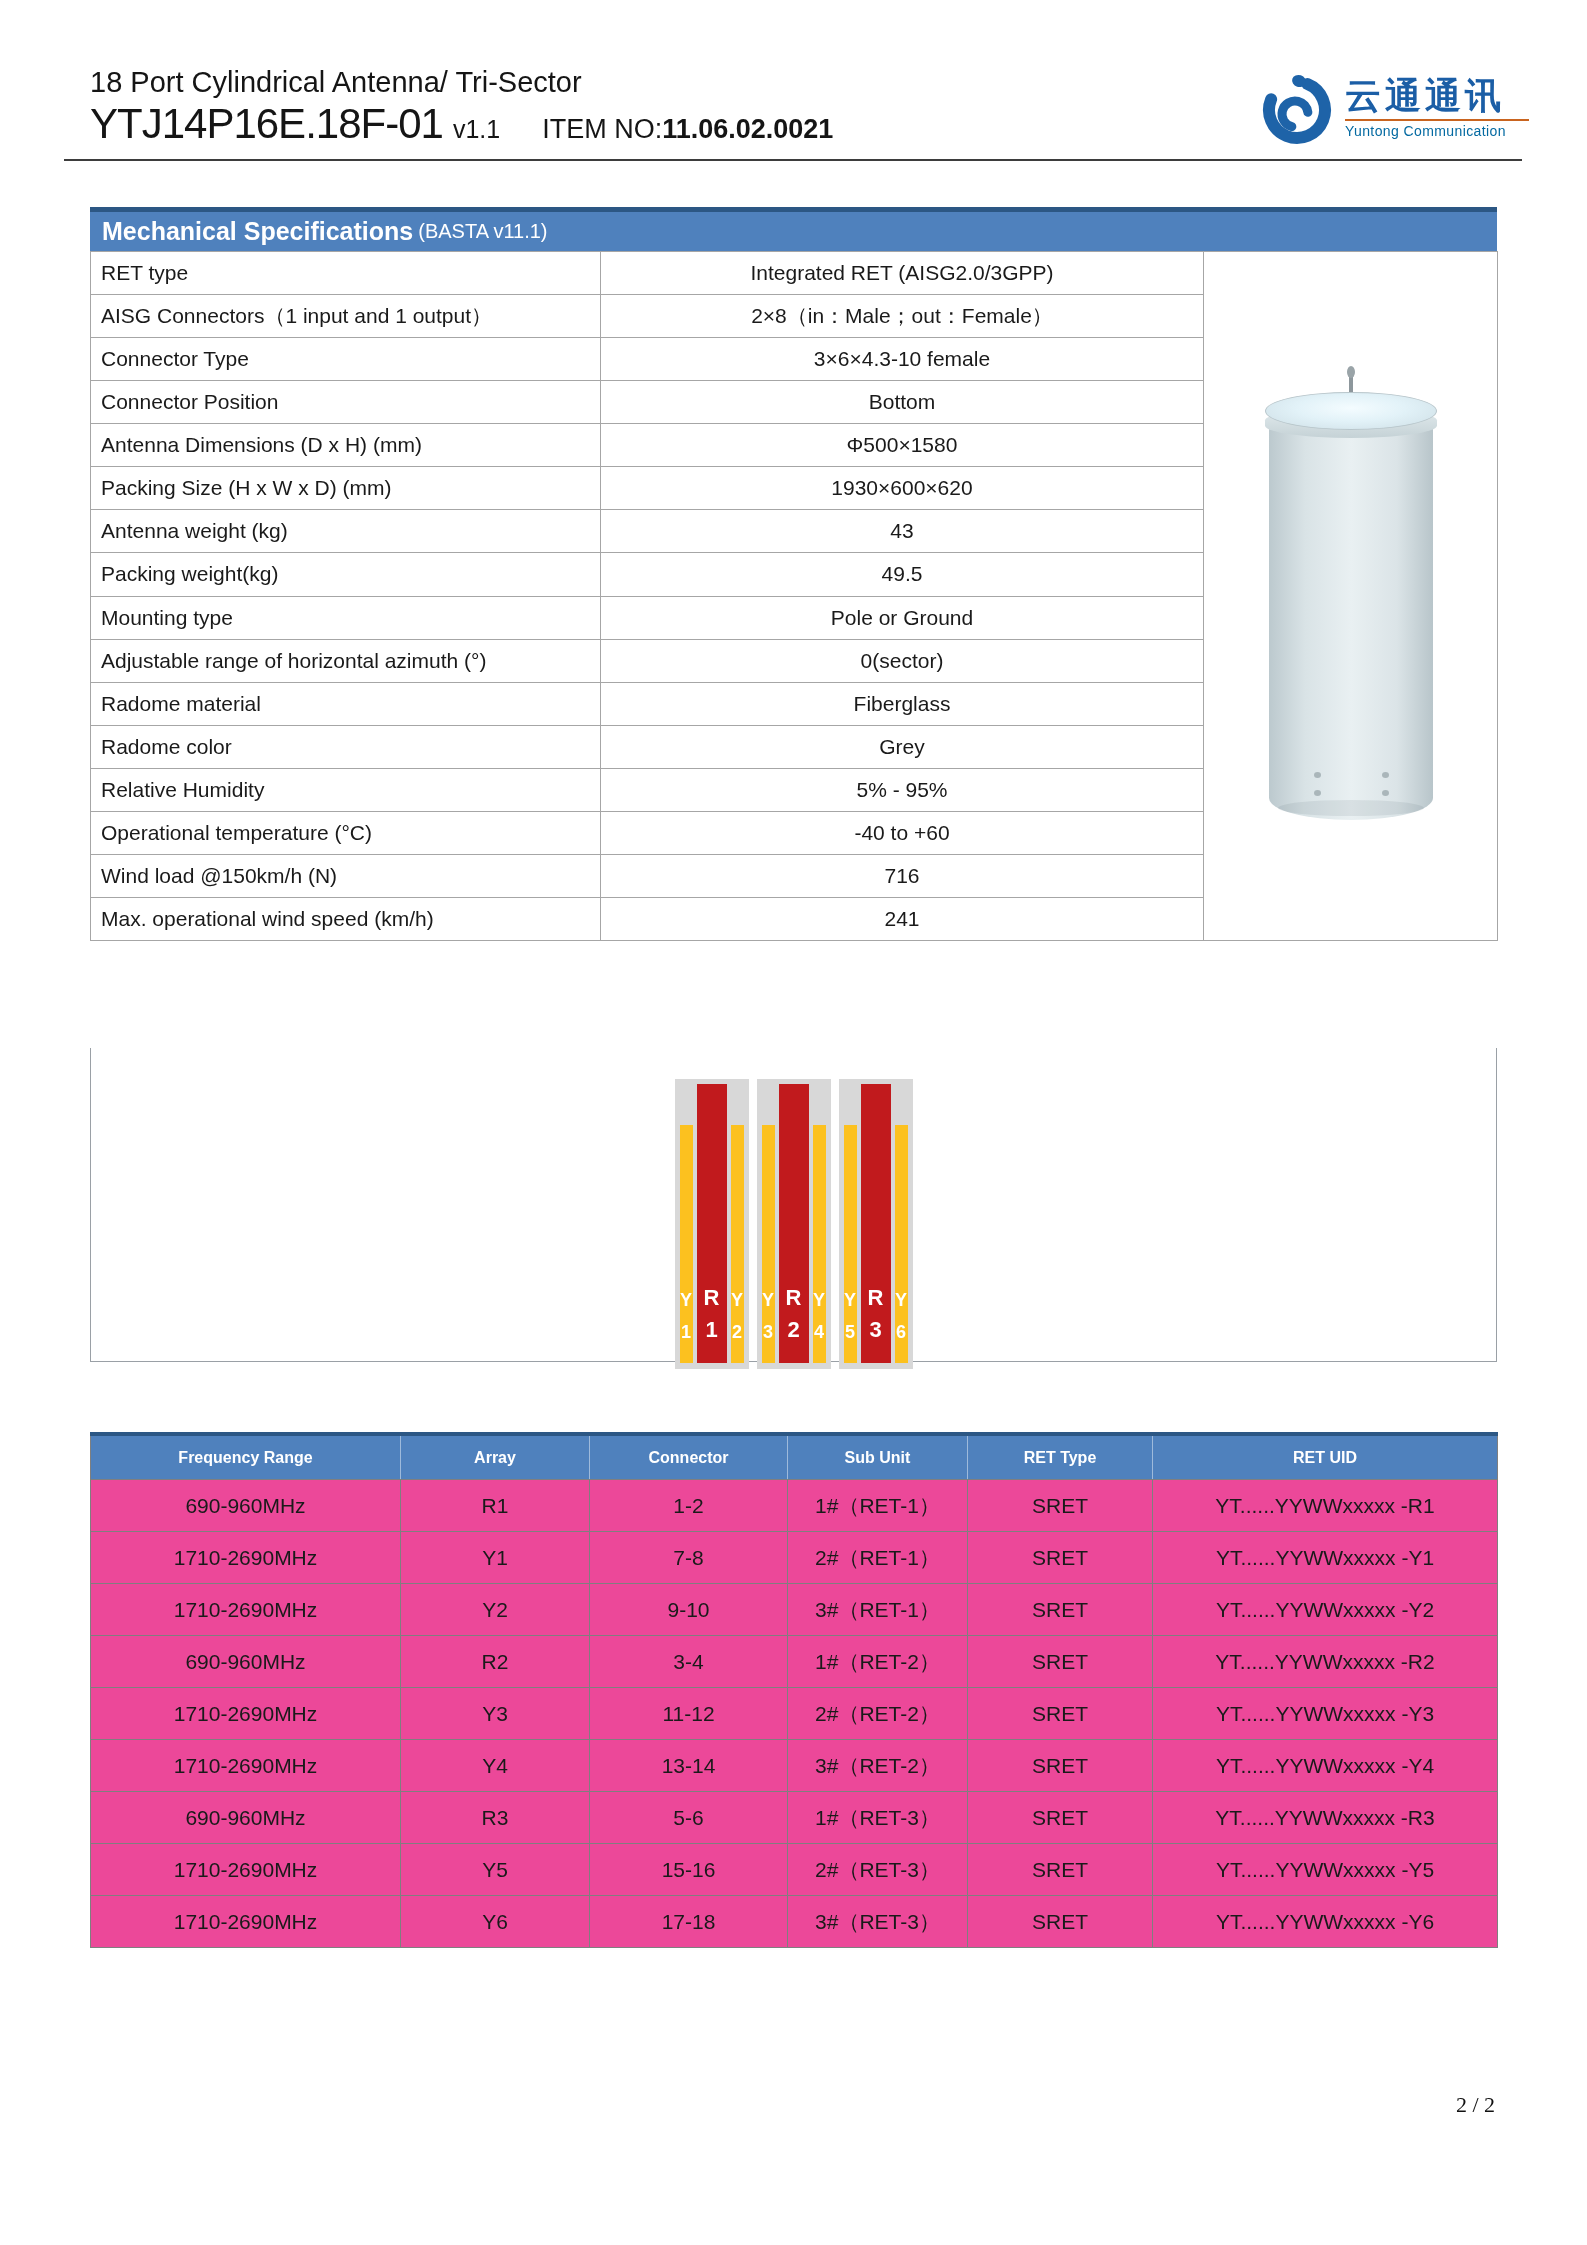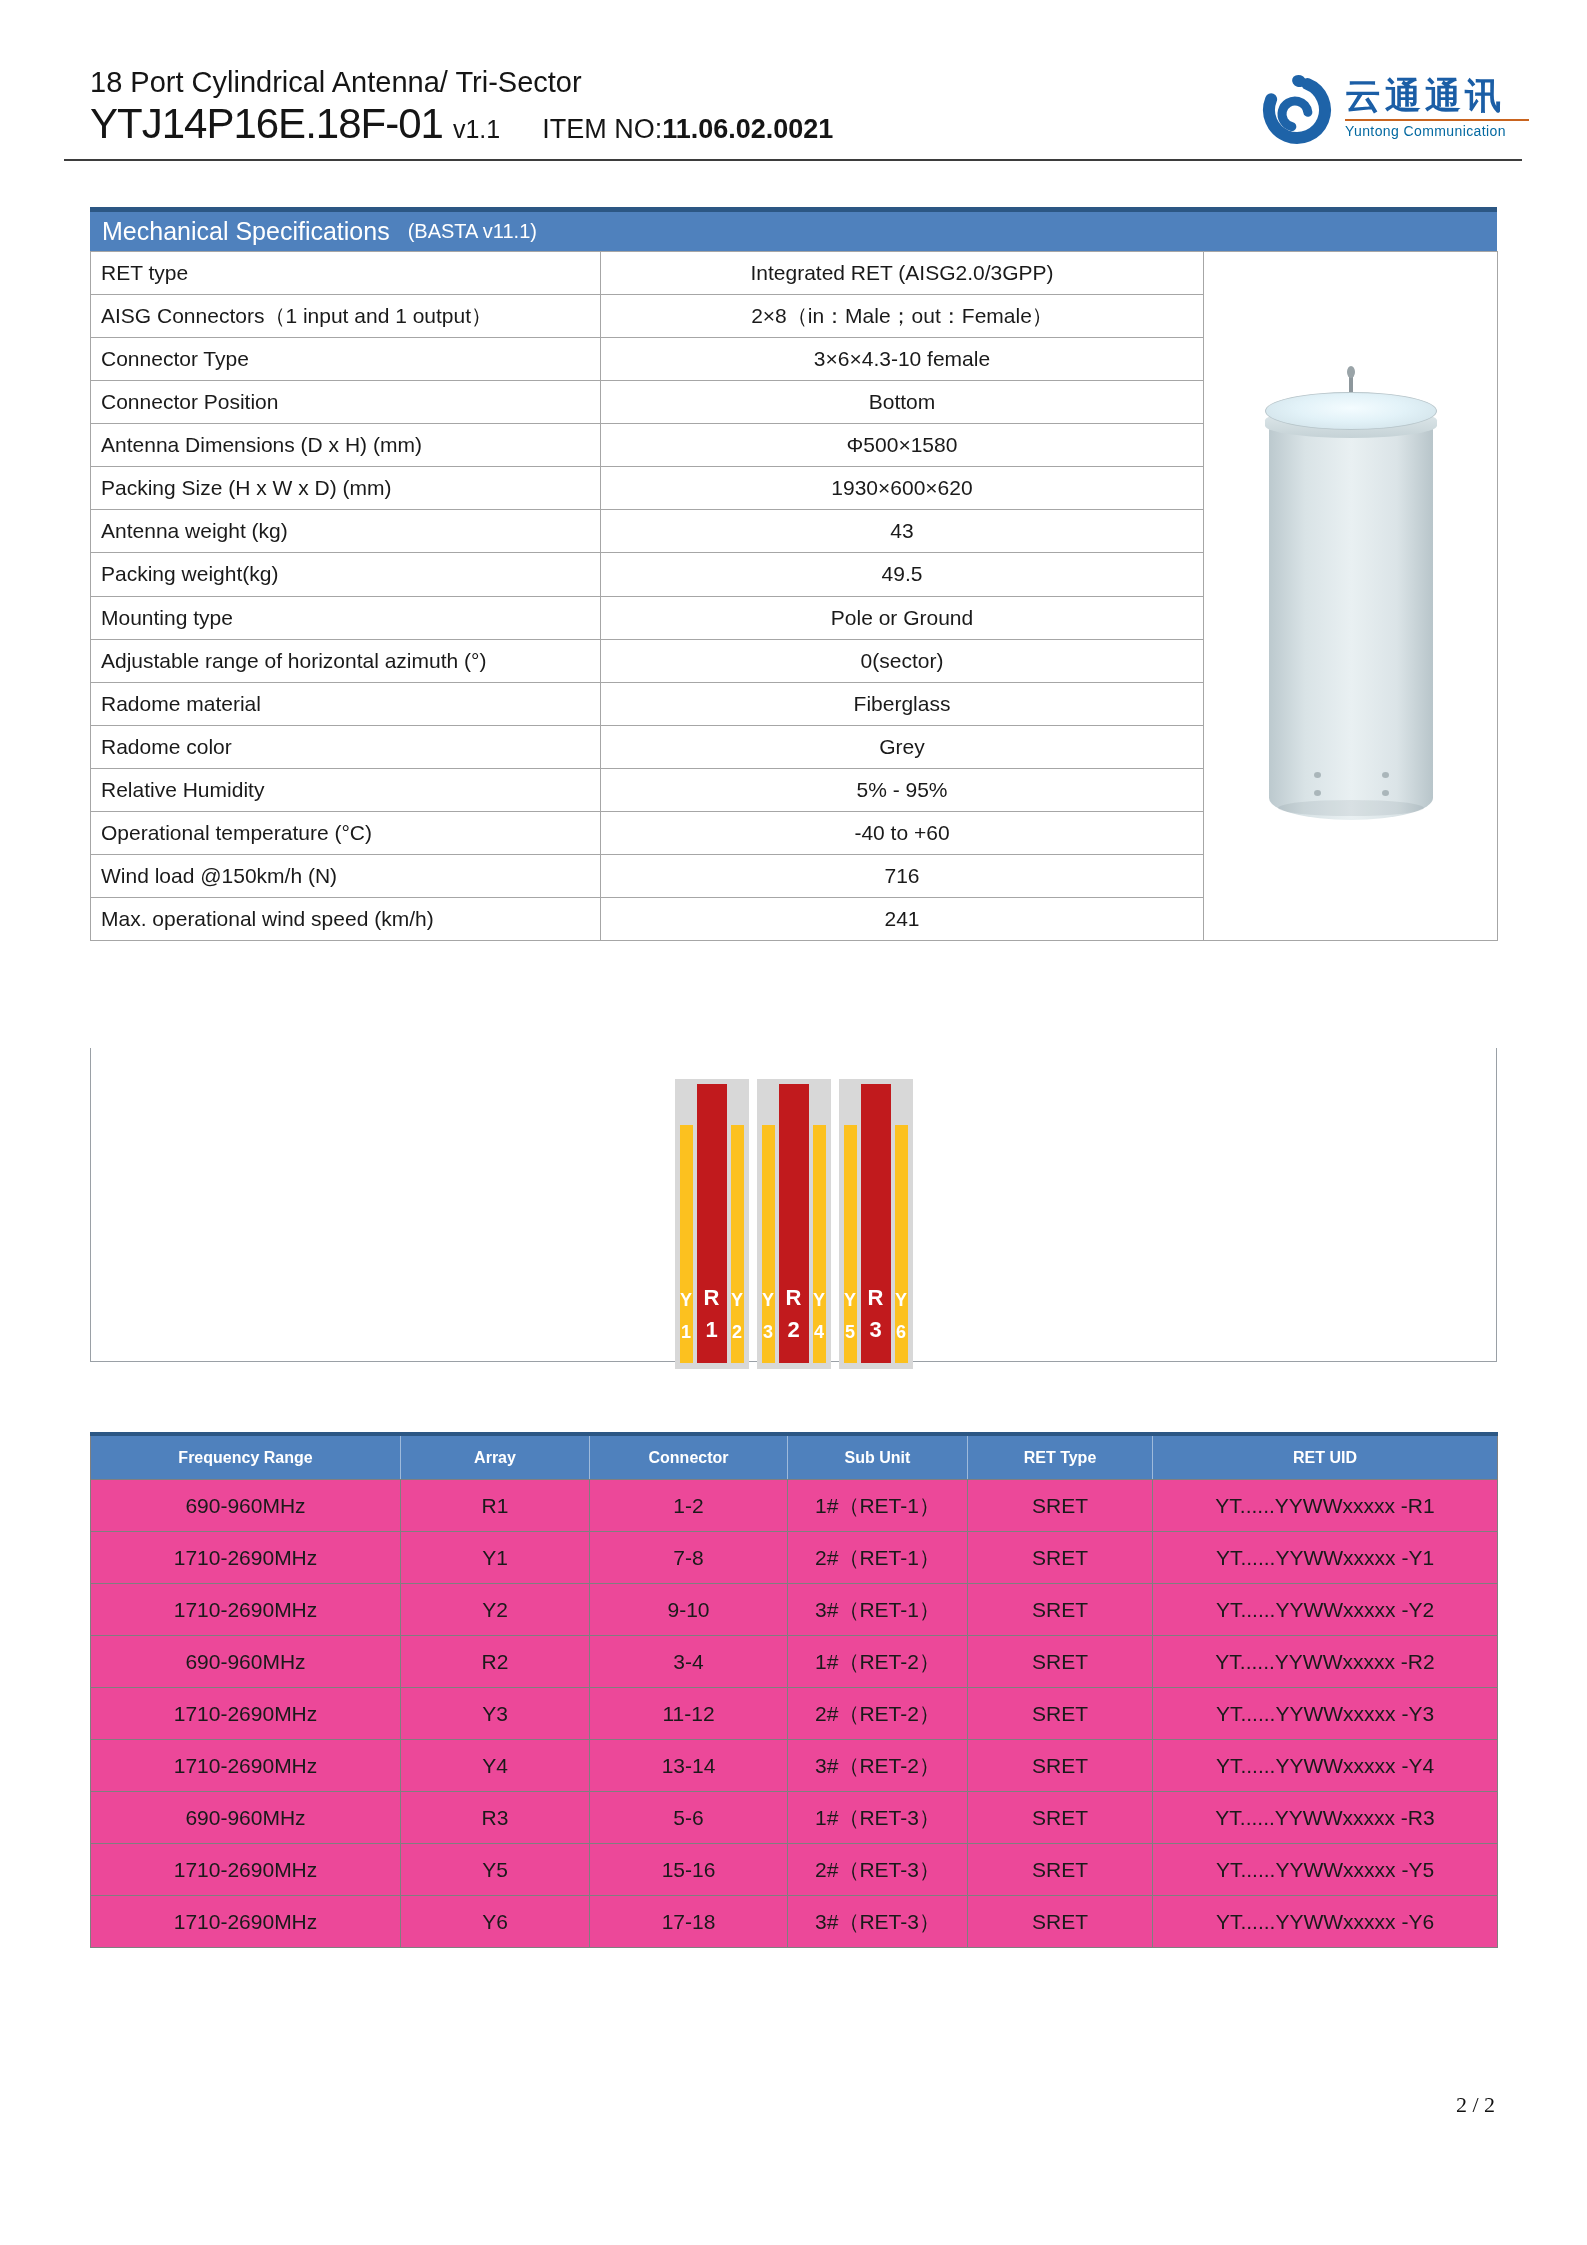--- a/index.html
+++ b/index.html
@@ -20,22 +20,22 @@
   .logo-icon{width:76px;height:76px;margin-right:10px;}
   .logo-text{display:flex;flex-direction:column;margin-top:6px;}
   .logo-cn{font-size:36px;font-weight:bold;color:#1b5ea6;letter-spacing:4px;line-height:1.1;}
   .logo-rule{height:2px;background:#c9641f;margin:3px 0 2px 0;width:184px;}
   .logo-en{font-size:14px;font-weight:normal;color:#0369a1;letter-spacing:0.4px;}
 
   
   .section{position:absolute;left:90px;width:1407px;}
   .band{height:39px;background:#4f81bd;border-top:5px solid #2c5784;
         display:flex;align-items:center;padding-left:12px;box-sizing:content-box;}
-  .band-title{color:#fff;font-weight:normal;font-size:25px;}
-  .band-sub{color:#fff;font-size:20px;margin-left:18px;}
+  .band-title{color:#fff;font-weight:bold;font-size:25px;}
+  .band-sub{color:#fff;font-size:20px;margin-left:5px;}
 
   
   #mech-section{top:207px;}
   .spec-table{border-collapse:collapse;table-layout:fixed;width:1407px;background:#fff;}
   .spec-table td{border:1px solid #a6a6a6;font-size:21px;height:42px;padding:0 10px;}
   td.spec-label{text-align:left;}
   td.spec-value{text-align:center;}
   td.antenna-cell{padding:0;vertical-align:top;}
 
   

